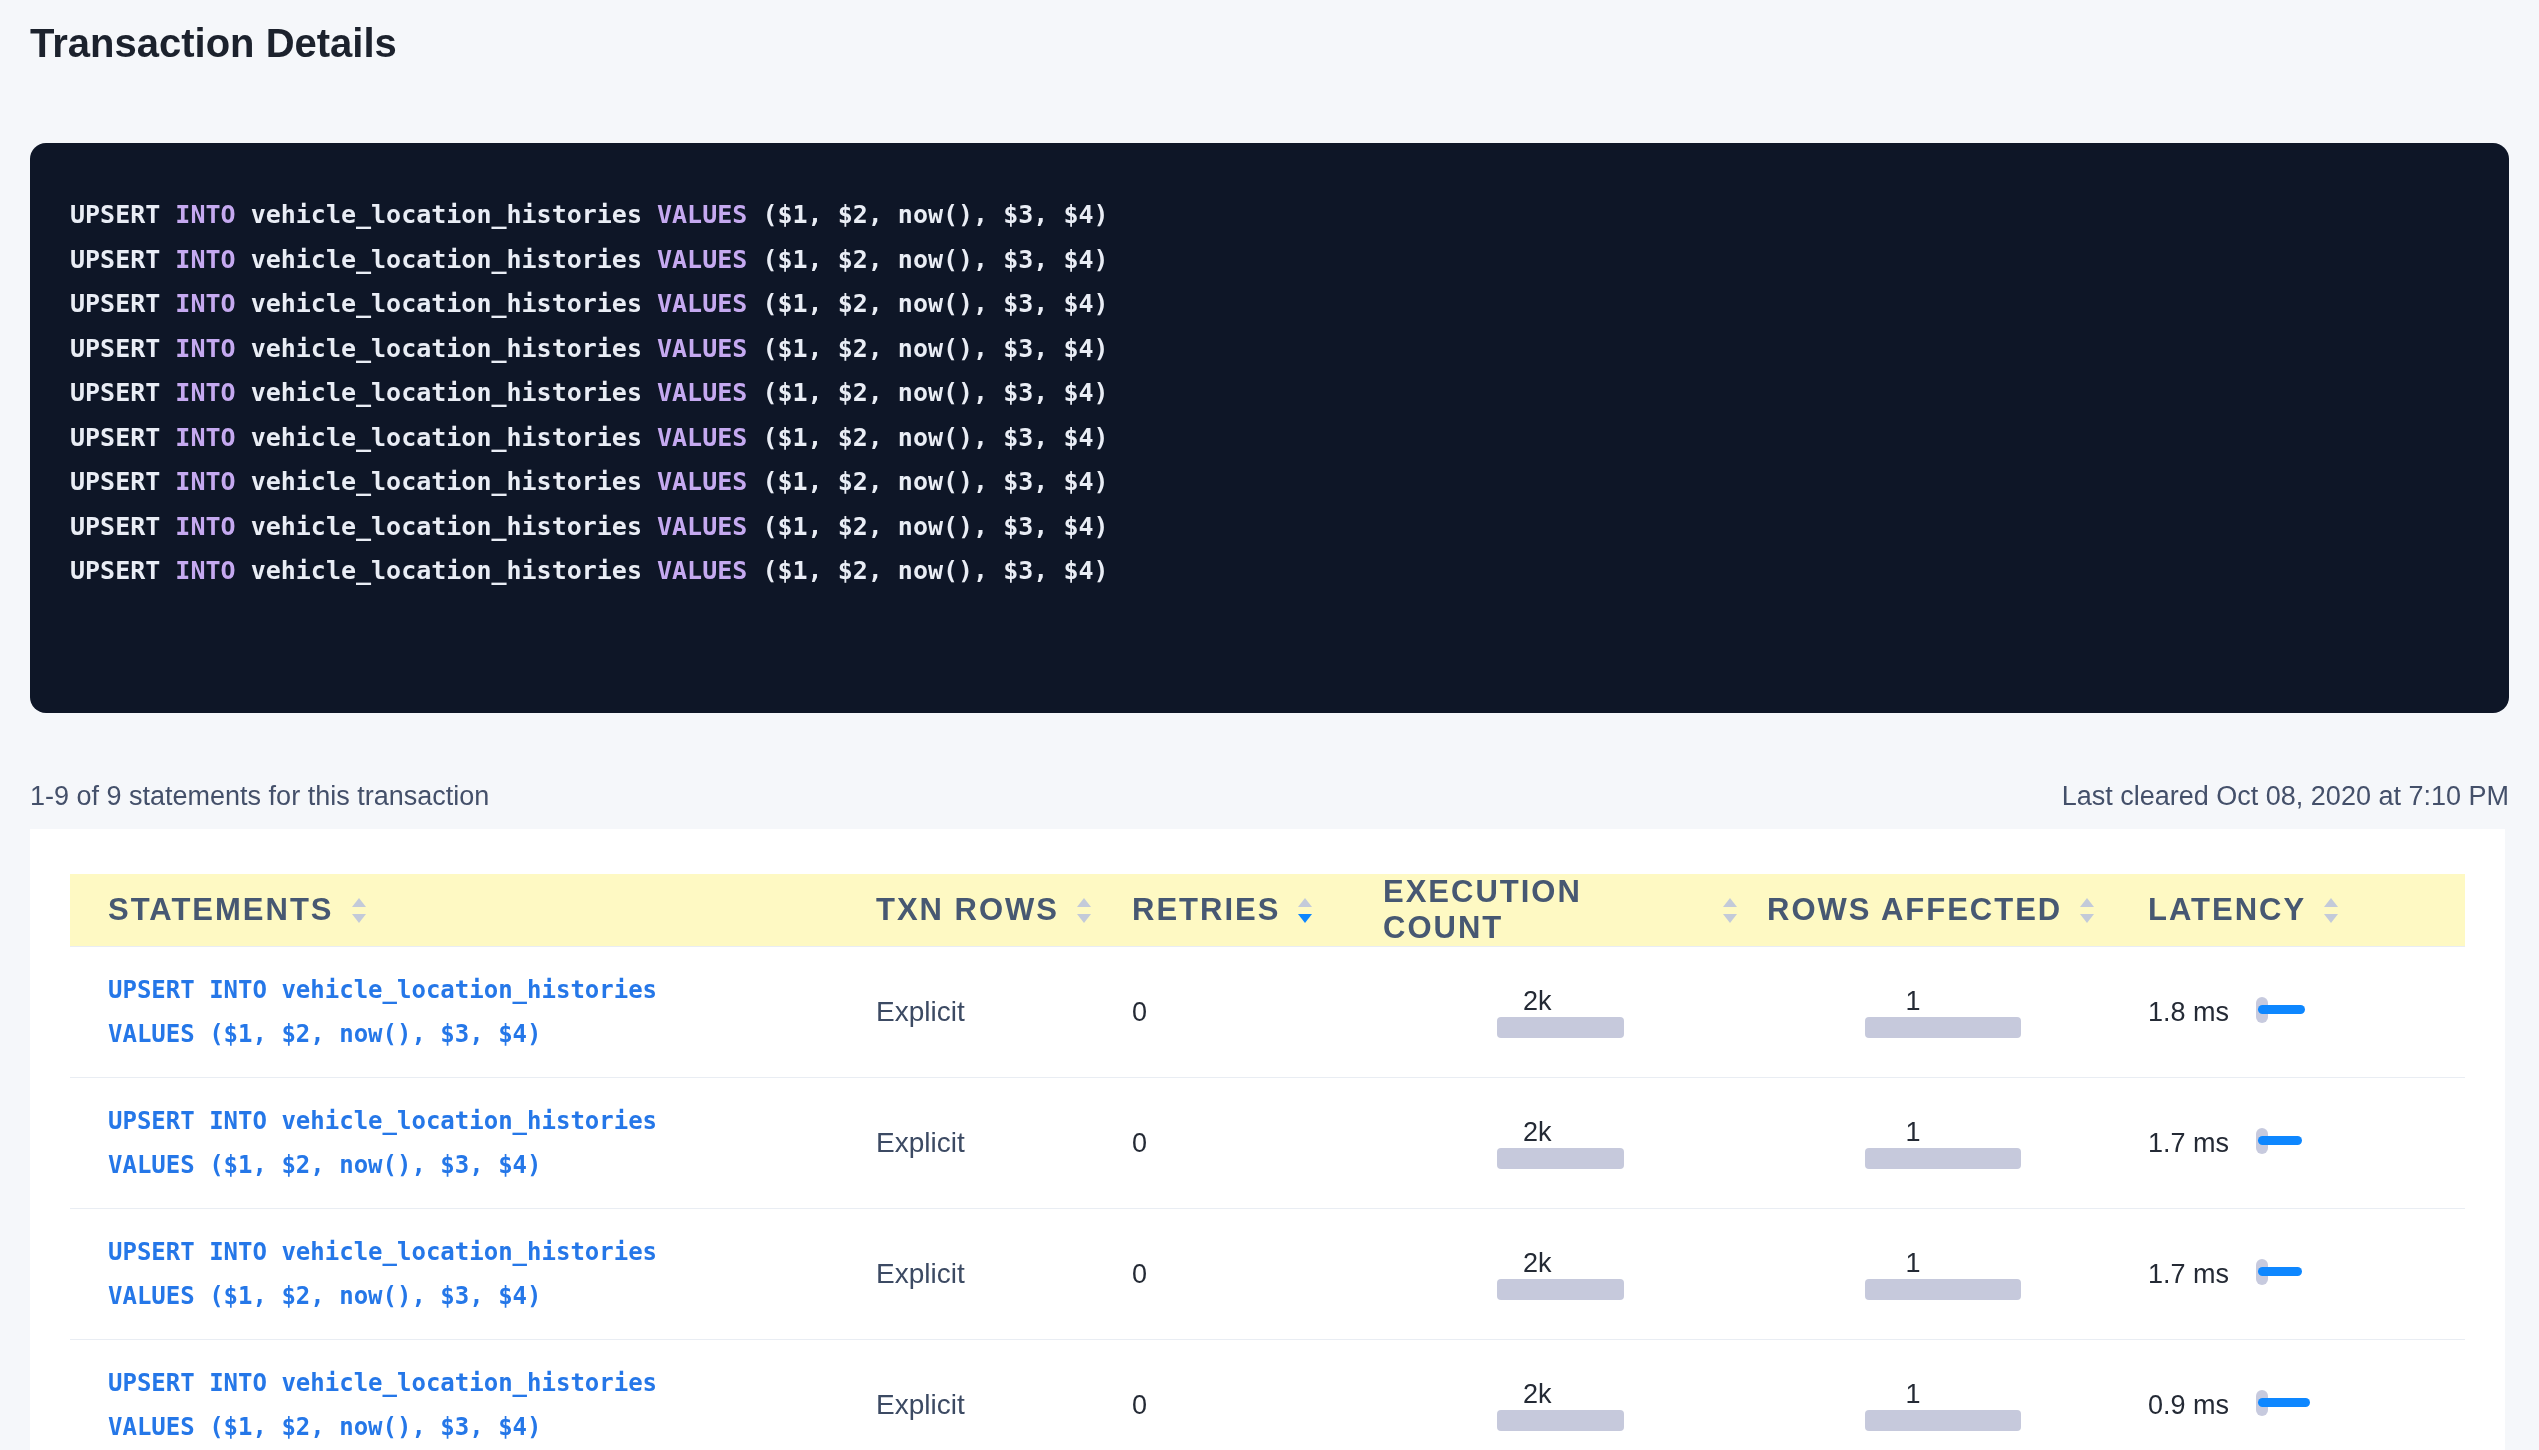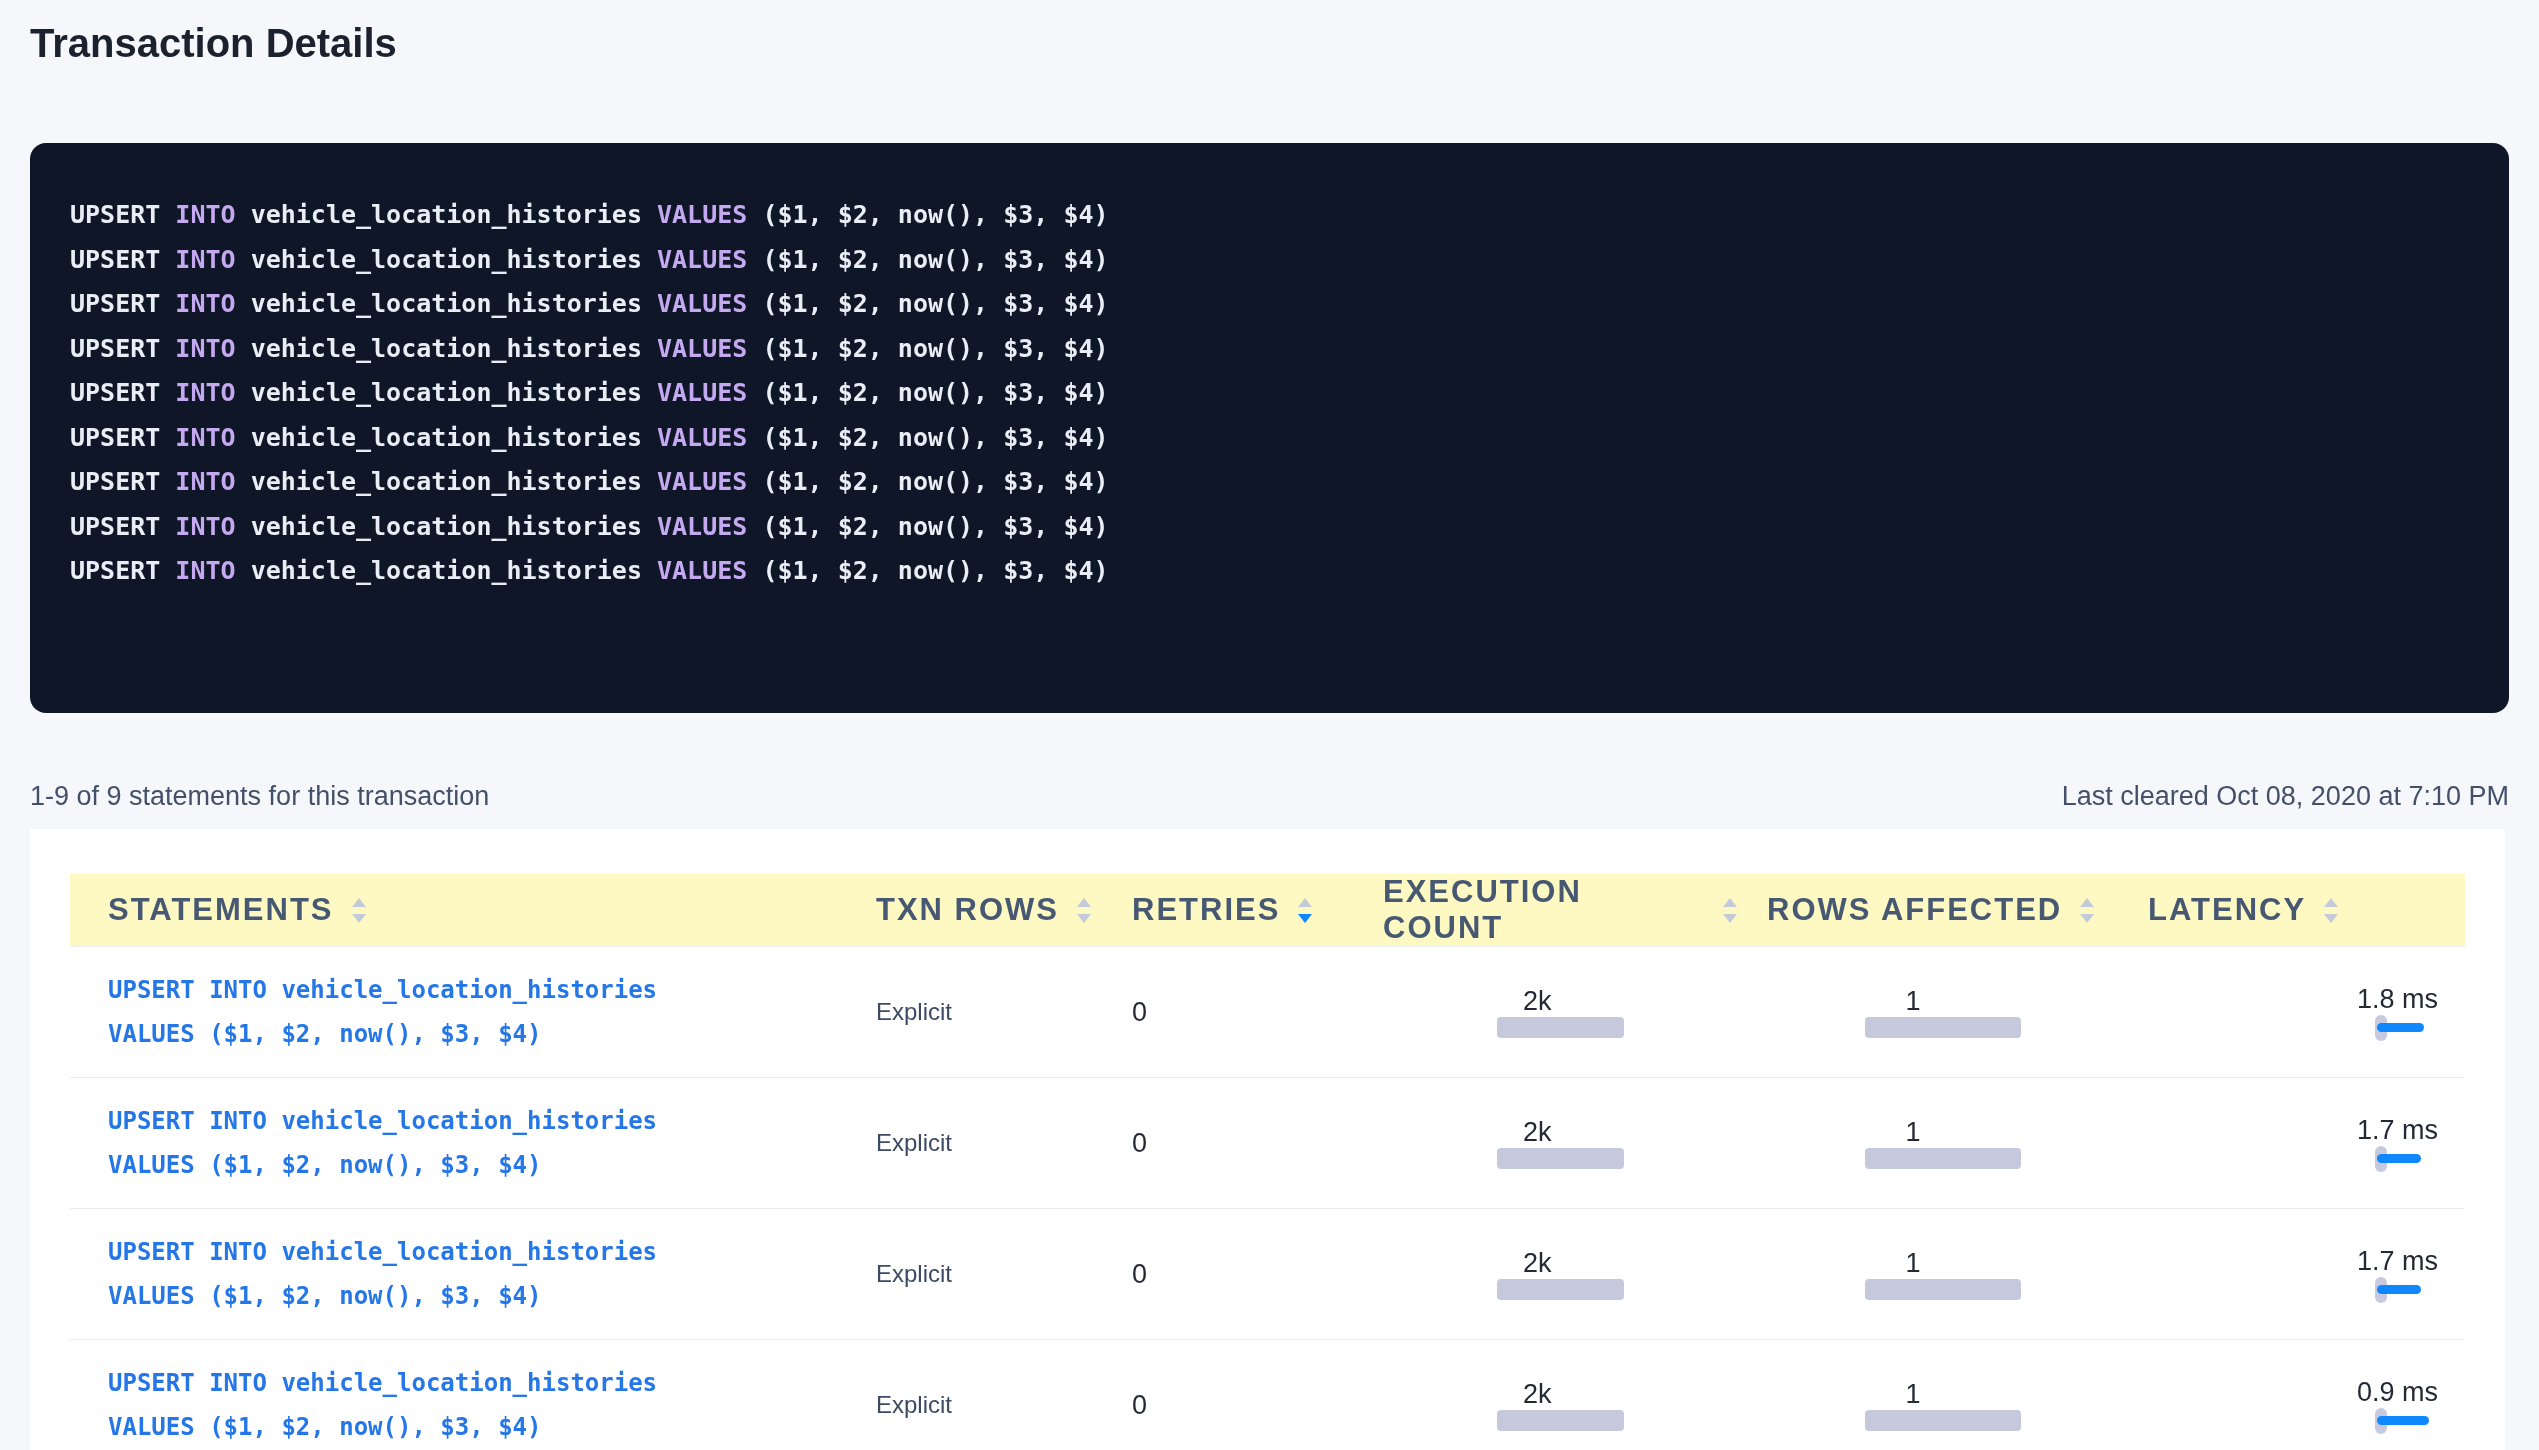--- a/index.html
+++ b/index.html
@@ -79,28 +79,28 @@
   .stmt-link {
     display: block;
     font-family: "DejaVu Sans Mono", "Liberation Mono", monospace;
     font-weight: 700;
     font-size: 24px; line-height: 44px;
     color: #2577e8;
     text-decoration: none;
     white-space: pre;
     cursor: pointer;
   }
-  td.txn  { font-size: 24px; color: #3c4a63; }
+  td.txn  { font-size: 28px; color: #3c4a63; }
   td.num  { font-size: 27px; color: #242a35; }
   .bar-cell { display: flex; align-items: center; flex-direction: column; }
   .bar-cell .val { min-width: 74px; font-size: 27px; color: #242a35; }
   .gbar { height: 21px; border-radius: 4px; background: #c6c9dc; }
   .gbar.exec { width: 127px; }
   .gbar.rows { width: 156px; }
-  .lat-cell { display: flex; align-items: flex-end; flex-direction: column; }
+  .lat-cell { display: flex; align-items: flex-start; }
   .lat-cell .lat-val { min-width: 108px; font-size: 27px; color: #242a35; }
   .lat-chart { position: relative; width: 90px; height: 26px; }
   .lat-pill {
     position: absolute; left: 0; top: 0;
     width: 12px; height: 26px; border-radius: 6px;
     background: #c7cade;
   }
   .lat-bar {
     position: absolute; left: 2px; top: 8.5px;
     height: 9px; border-radius: 4.5px;

